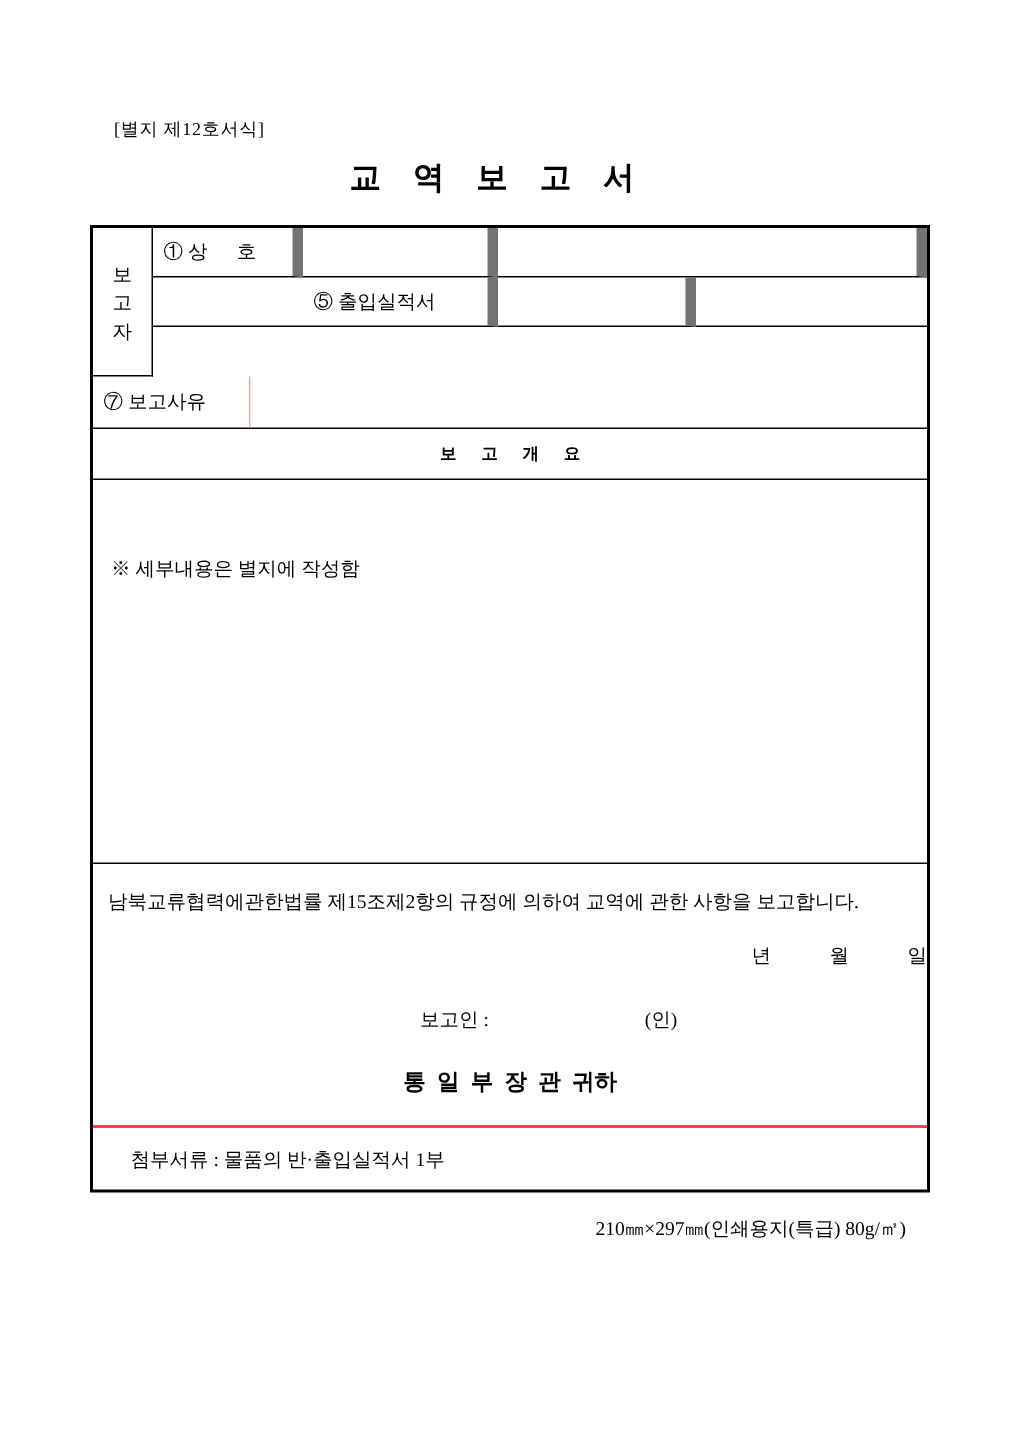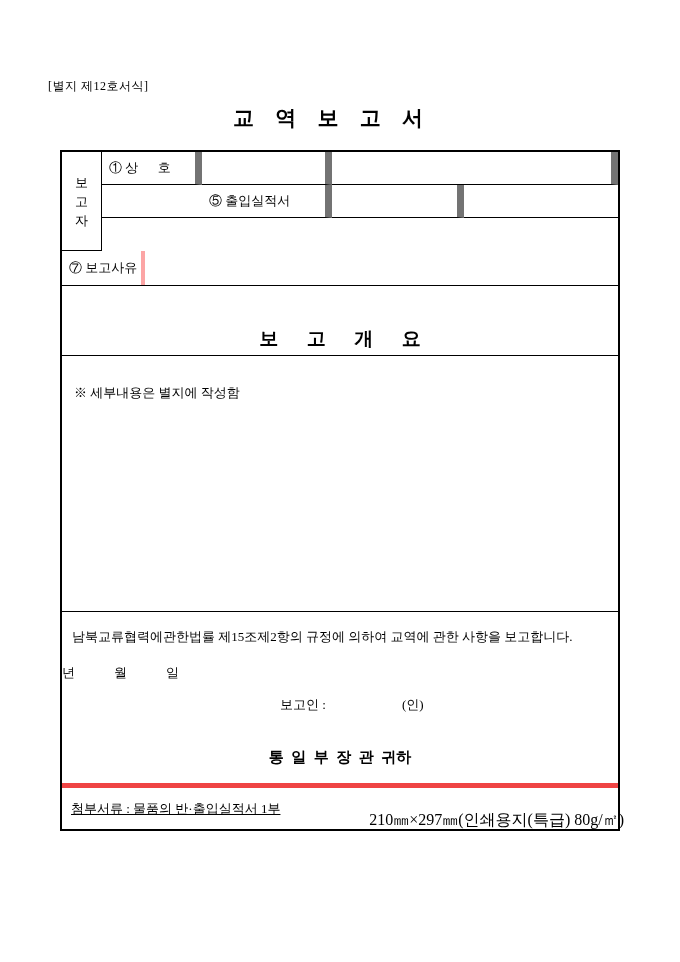--- a/index.html
+++ b/index.html
@@ -11,21 +11,21 @@
   body {
     width: 680px;
     height: 962px;
     position: relative;
     font-family: "Liberation Serif", "DejaVu Serif", serif;
     color: #000;
     font-size: 13px;
   }
   .annex-label {
     position: absolute;
-    left: 48px;
+    left: 76px;
     top: 78px;
     font-size: 12px;
     letter-spacing: 0.5px;
   }
   .page-title {
     position: absolute;
     left: 0;
     right: 16px;
     top: 104px;
     text-align: center;
@@ -71,98 +71,96 @@
     gap: 6px;
     line-height: 1;
   }
   
   .reason-row {
     display: flex;
     border-bottom: 1px solid #000;
     height: 35px;
   }
   .reason-label {
-    width: 83px;
-    border-right: 4px solid #fca5a5;
+    width: 105px;
+    border-right: 1px solid #fca5a5;
     display: flex;
     align-items: center;
     padding-left: 7px;
     white-space: pre;
   }
   .reason-value { flex: 1; }
   
   .summary-header {
     border-bottom: 1px solid #000;
     height: 34px;
     display: flex;
     align-items: center;
     justify-content: center;
     font-weight: bold;
-    font-size: 19px;
-    white-space: pre;
-    margin-top: 36px;
+    font-size: 11px;
+    white-space: pre;
   }
   .summary-body {
     border-bottom: 1px solid #000;
     height: 256px;
     padding: 28px 12px 0 12px;
   }
-  .summary-note { white-space: pre; }
+  .summary-note { white-space: pre; margin-top: 22px; }
   
   .declaration {
-    border-bottom: 5px solid #ef4444;
+    border-bottom: 2px solid #ef4444;
     height: 176px;
     position: relative;
   }
   .decl-statement {
     position: absolute;
     left: 10px;
     top: 16px;
     white-space: pre;
   }
   .decl-date {
     position: absolute;
     left: 0;
     width: 100%;
     top: 52px;
-    text-align: left;
+    text-align: right;
     white-space: pre;
   }
   .decl-signer {
     position: absolute;
     left: 218px;
-    top: 84px;
-    display: flex;
-    gap: 76px;
+    top: 95px;
+    display: flex;
+    gap: 104px;
     white-space: pre;
   }
   .decl-recipient {
     position: absolute;
     left: 0;
     width: 100%;
     top: 136px;
     text-align: center;
     font-weight: bold;
     font-size: 15px;
     white-space: pre;
   }
   
   .attachment-row {
     height: 41px;
     display: flex;
     align-items: center;
-    padding-left: 9px;
-    white-space: pre;
-    text-decoration: underline;
+    padding-left: 25px;
+    white-space: pre;
   }
   .paper-note {
     position: absolute;
-    right: 56px;
+    right: 76px;
     top: 810px;
-    font-size: 16px;
+    font-size: 13px;
     white-space: pre;
   }
 </style>
 </head>
 <body>
 
 <div class="annex-label">[별지 제12호서식]</div>
 
 <div class="page-title">교 역 보 고 서</div>
 

